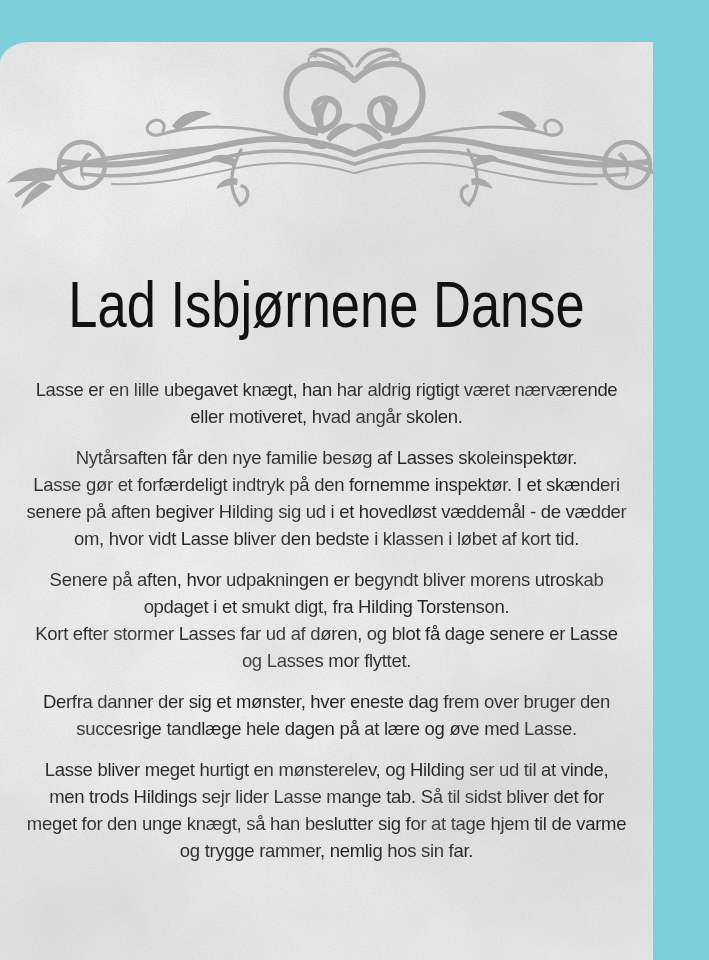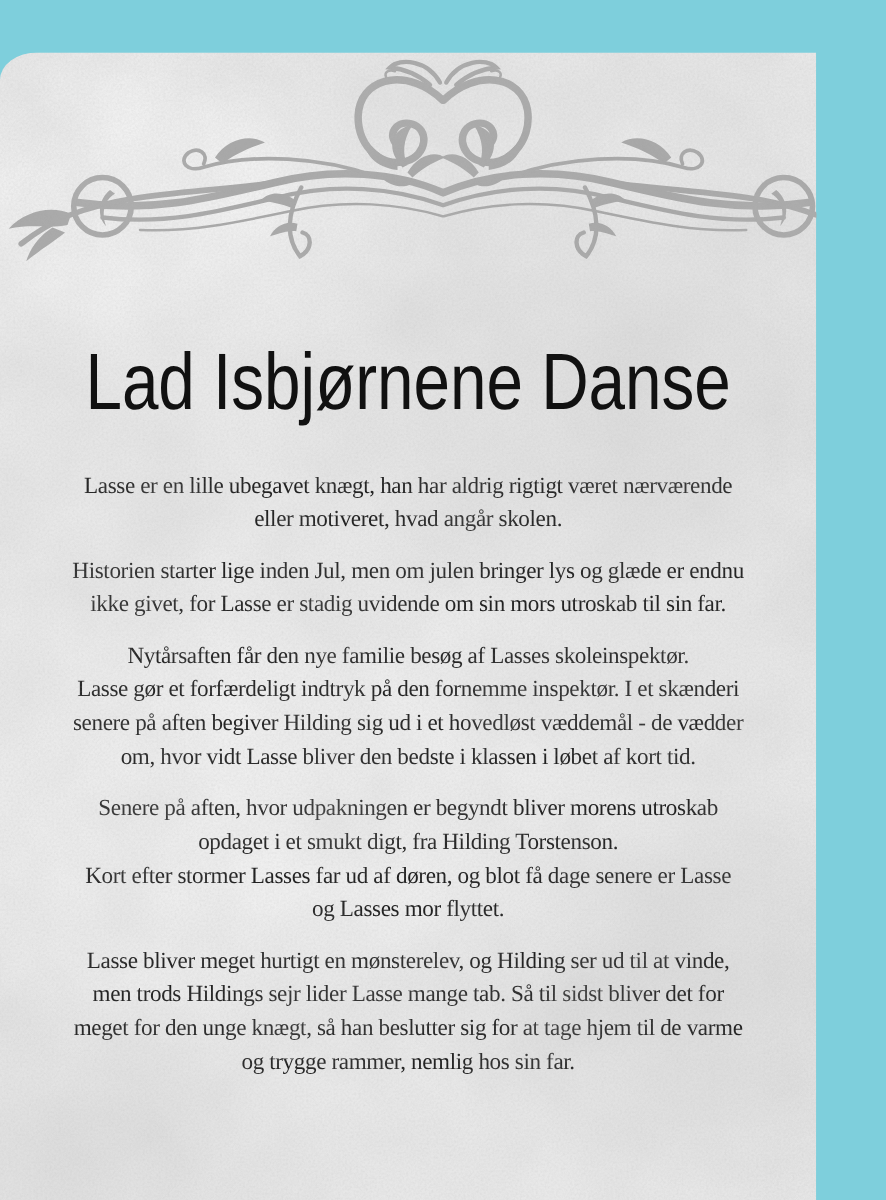--- a/index.html
+++ b/index.html
@@ -36,21 +36,20 @@
     white-space:nowrap;
   }
   .text{
     margin:32px 14px 0 14px;
     text-align:center;color:var(--ink);
     font-size:18.5px;line-height:27px;letter-spacing:-0.3px;
   }
   .text p{
     margin:0 0 14px 0;
     white-space:pre-line;
-    font-family:Liberation Serif, serif;
   }
 </style>
 </head>
 <body>
 
 <div class="paper">
 
   <svg class="texture" width="709" height="960" aria-hidden="true">
     <defs>
       <filter id="grain" x="0" y="0" width="100%" height="100%">
@@ -101,29 +100,29 @@
     </defs>
     <use href="#half"></use>
     <use href="#half" transform="translate(709,0) scale(-1,1)"></use>
   </svg>
 
   <h1 class="title">Lad Isbjørnene Danse</h1>
 
   <div class="text">
     <p>Lasse er en lille ubegavet knægt, han har aldrig rigtigt været nærværende
 eller motiveret, hvad angår skolen.</p>
-    <p>Historien starter lige inden Jul, men om julen bringer lys og glæde er endnu
-ikke givet, for Lasse er stadig uvidende om sin mors utroskab til sin far.</p>
     <p>Nytårsaften får den nye familie besøg af Lasses skoleinspektør.
 Lasse gør et forfærdeligt indtryk på den fornemme inspektør. I et skænderi
 senere på aften begiver Hilding sig ud i et hovedløst væddemål - de vædder
 om, hvor vidt Lasse bliver den bedste i klassen i løbet af kort tid.</p>
     <p>Senere på aften, hvor udpakningen er begyndt bliver morens utroskab
 opdaget i et smukt digt, fra Hilding Torstenson.
 Kort efter stormer Lasses far ud af døren, og blot få dage senere er Lasse
 og Lasses mor flyttet.</p>
+    <p>Derfra danner der sig et mønster, hver eneste dag frem over bruger den
+succesrige tandlæge hele dagen på at lære og øve med Lasse.</p>
     <p>Lasse bliver meget hurtigt en mønsterelev, og Hilding ser ud til at vinde,
 men trods Hildings sejr lider Lasse mange tab. Så til sidst bliver det for
 meget for den unge knægt, så han beslutter sig for at tage hjem til de varme
 og trygge rammer, nemlig hos sin far.</p>
   </div>
 
 </div>
 
 </body></html>

